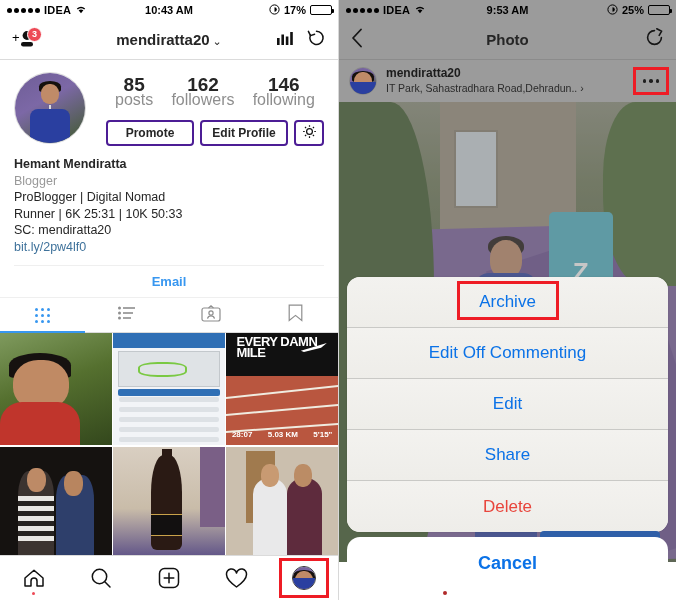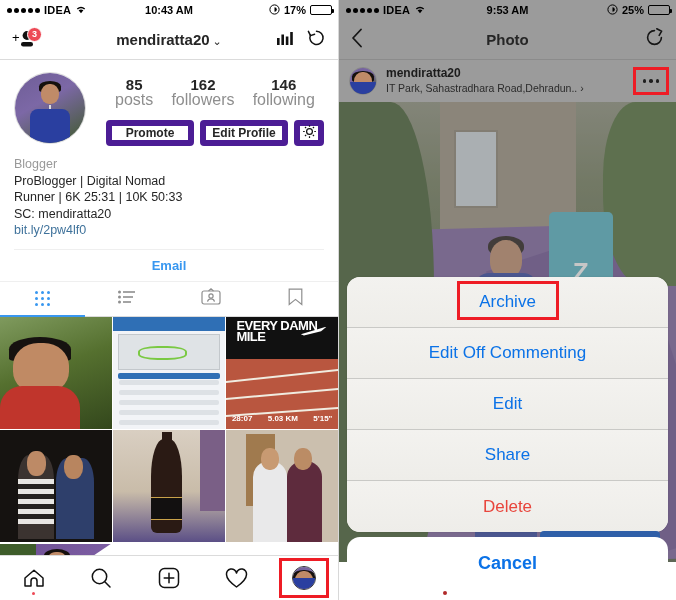--- a/index.html
+++ b/index.html
@@ -61,25 +61,25 @@
 
   
   .profile-top { display: flex; padding: 12px 14px 0 14px; }
   .avatar-lg {
     width: 72px; height: 72px; border-radius: 50%; flex: none;
     border: 1px solid #dcdcdc; overflow: hidden; position: relative;
   }
   .prof-right { flex: 1; padding-left: 20px; }
   .stats { display: flex; justify-content: space-around; padding-top: 4px; }
   .stat { text-align: center; }
-  .stat .num { font-size: 15px; font-weight: bold; color: #262626; line-height: 17px;}
+  .stat .num { font-size: 19px; font-weight: bold; color: #262626; line-height: 17px;}
   .stat .lbl { font-size: 16px; color: #8e8e8e; line-height: 14px; }
   .btnrow { display: flex; gap: 6px; margin-top: 13px; }
   .btn {
-    flex: 1; height: 26px; border: 6px solid #4c1d95; border-radius: 4px;
+    flex: 1; height: 26px; border: 2px solid #4c1d95; border-radius: 4px;
     display: flex; align-items: center; justify-content: center;
     font-size: 12px; font-weight: bold; color: #262626; background:#fff;
   }
   .btn.sq { flex: none; width: 30px; }
 
   .bio { padding: 10px 14px 0 14px; font-size: 12.5px; line-height: 16.5px; color:#262626; }
   .bio .name { font-weight: bold; }
   .bio .cat { color: #999; }
   .bio .link { color: #3f729b; }
 
@@ -327,20 +327,21 @@
                     <path d="M8 1.2v1.7M8 13.1v1.7M1.2 8h1.7M13.1 8h1.7M3.2 3.2l1.2 1.2M11.6 11.6l1.2 1.2M12.8 3.2l-1.2 1.2M4.4 11.6l-1.2 1.2"></path>
                   </g>
                 </svg>
             </span>
           </div>
         </div>
       </div>
     </div>
 
     <div class="bio">
+      <div class="name">Hemant Mendiratta</div>
       <div class="cat">Blogger</div>
       <div>ProBlogger | Digital Nomad</div>
       <div>Runner | 6K 25:31 | 10K 50:33</div>
       <div>SC: mendiratta20</div>
       <div class="link">bit.ly/2pw4lf0</div>
     </div>
 
     <div class="email-row">
       <span>Email</span>
     </div>

